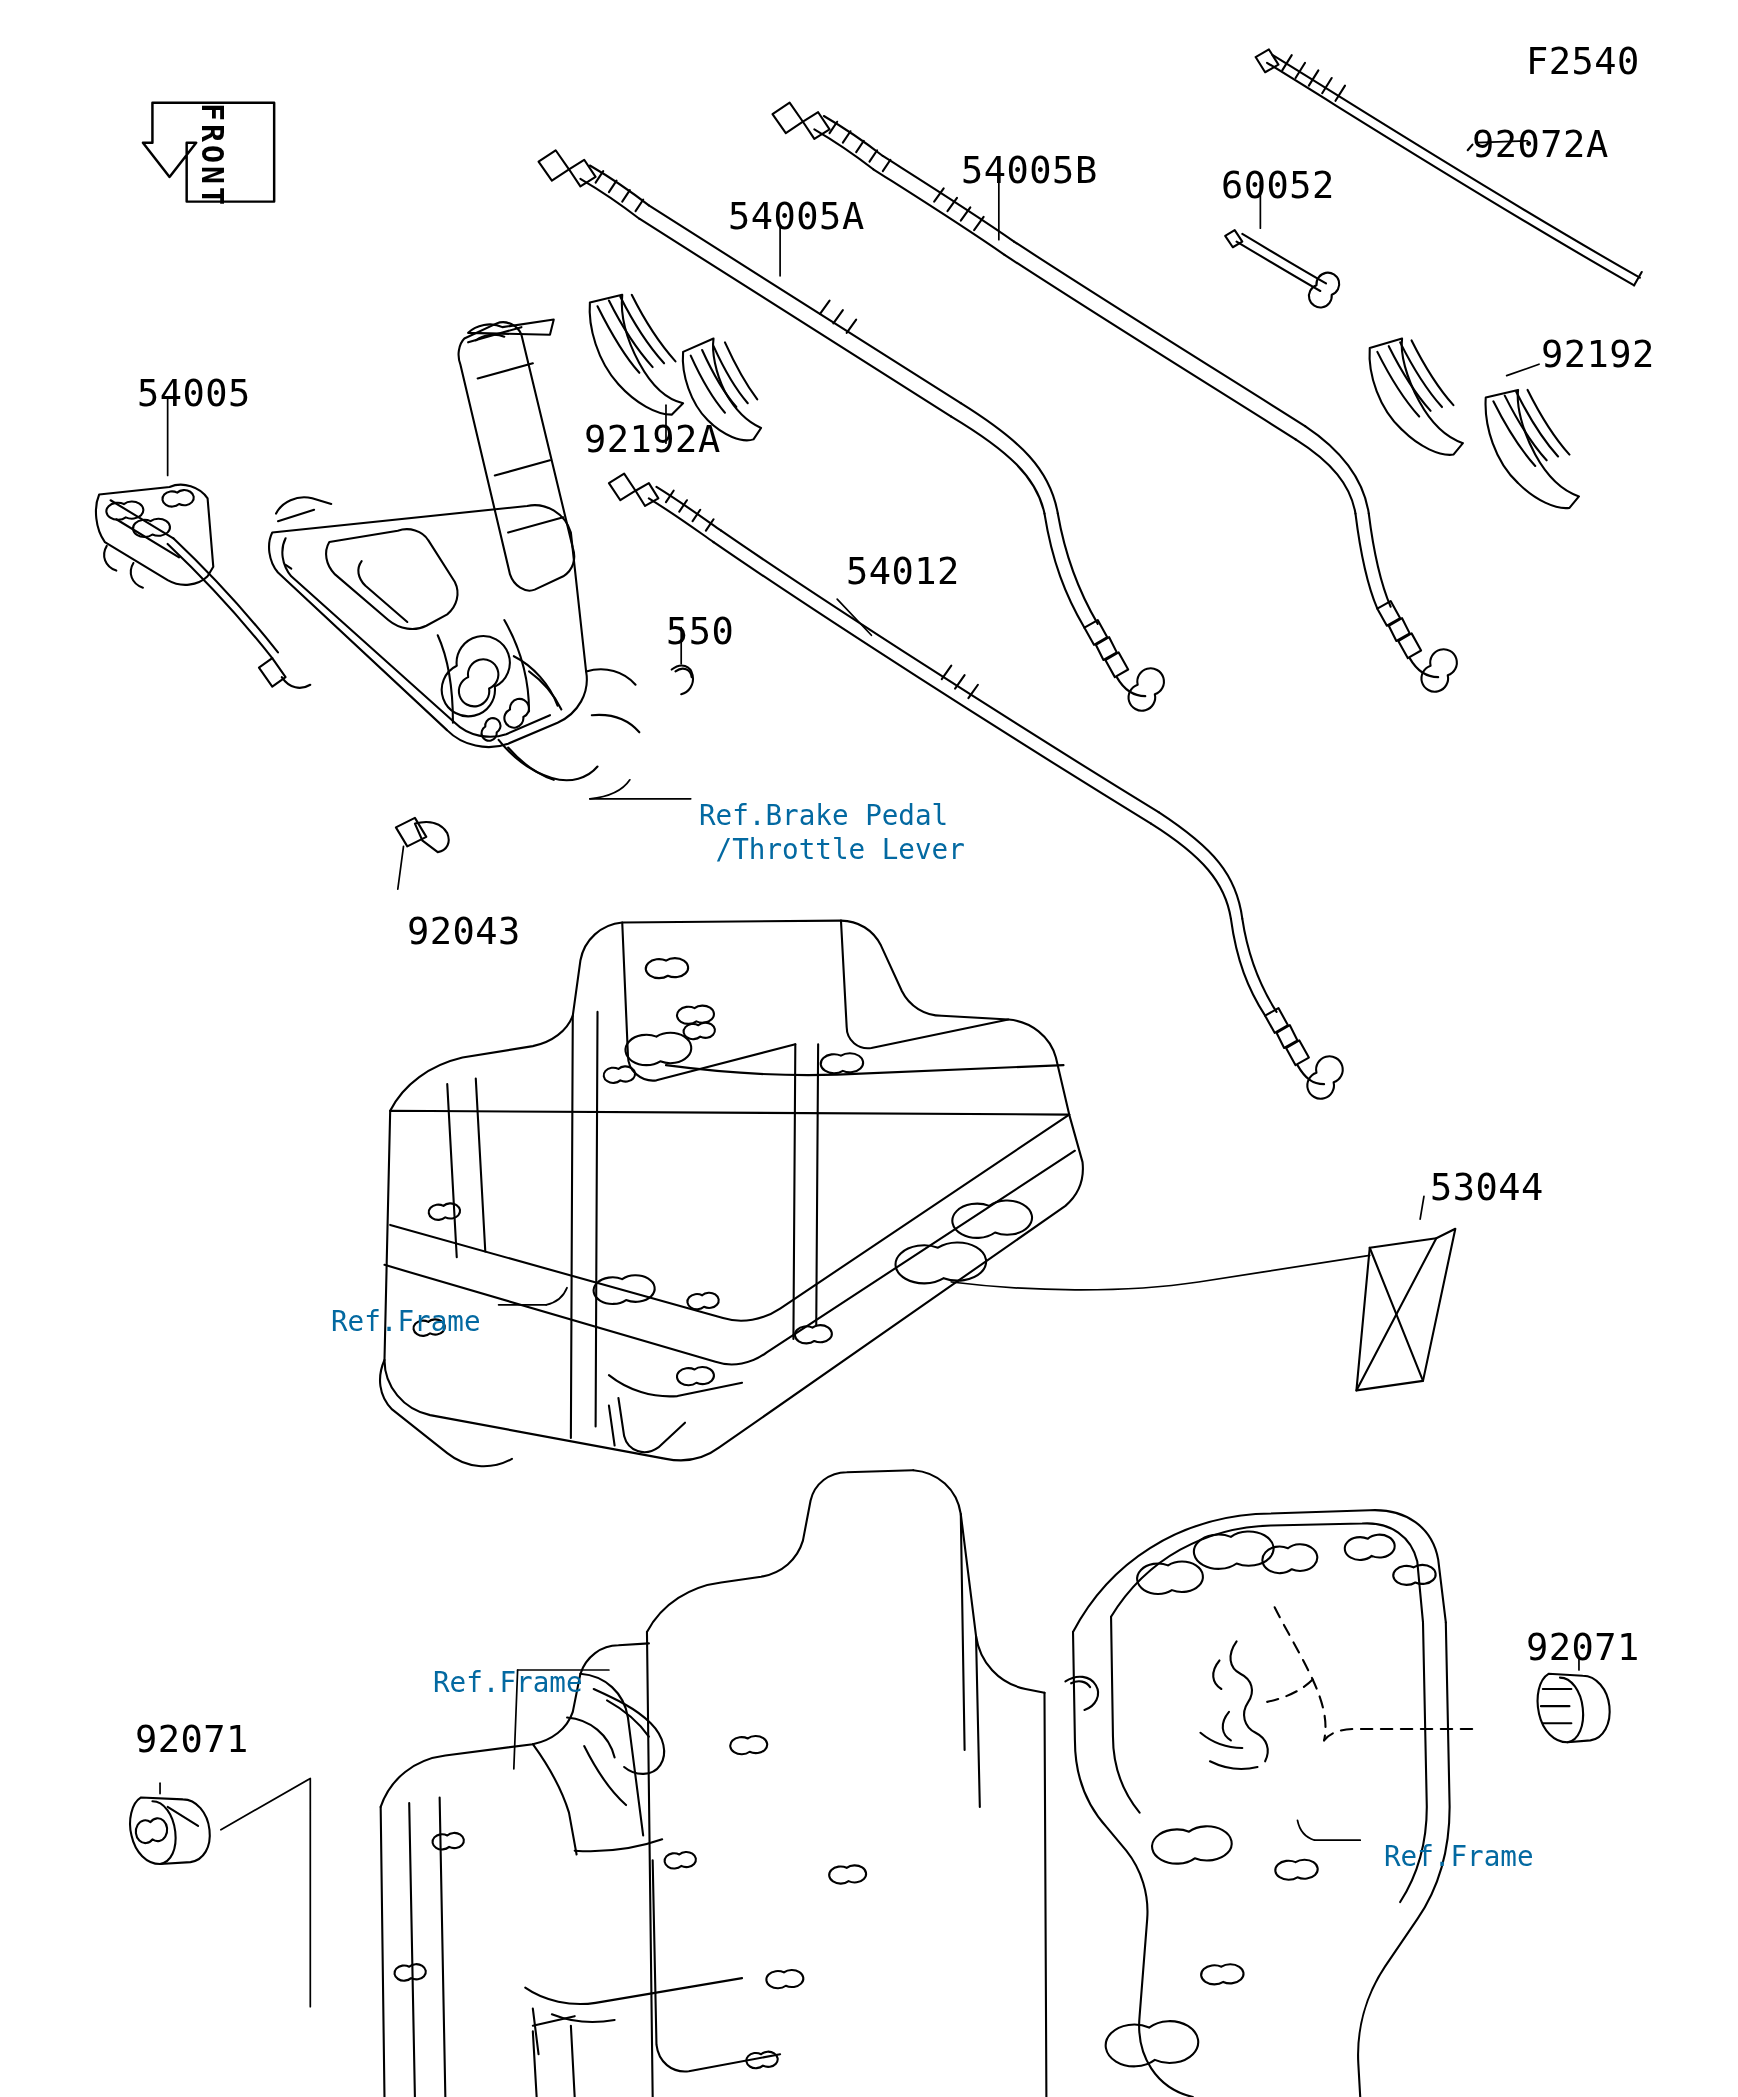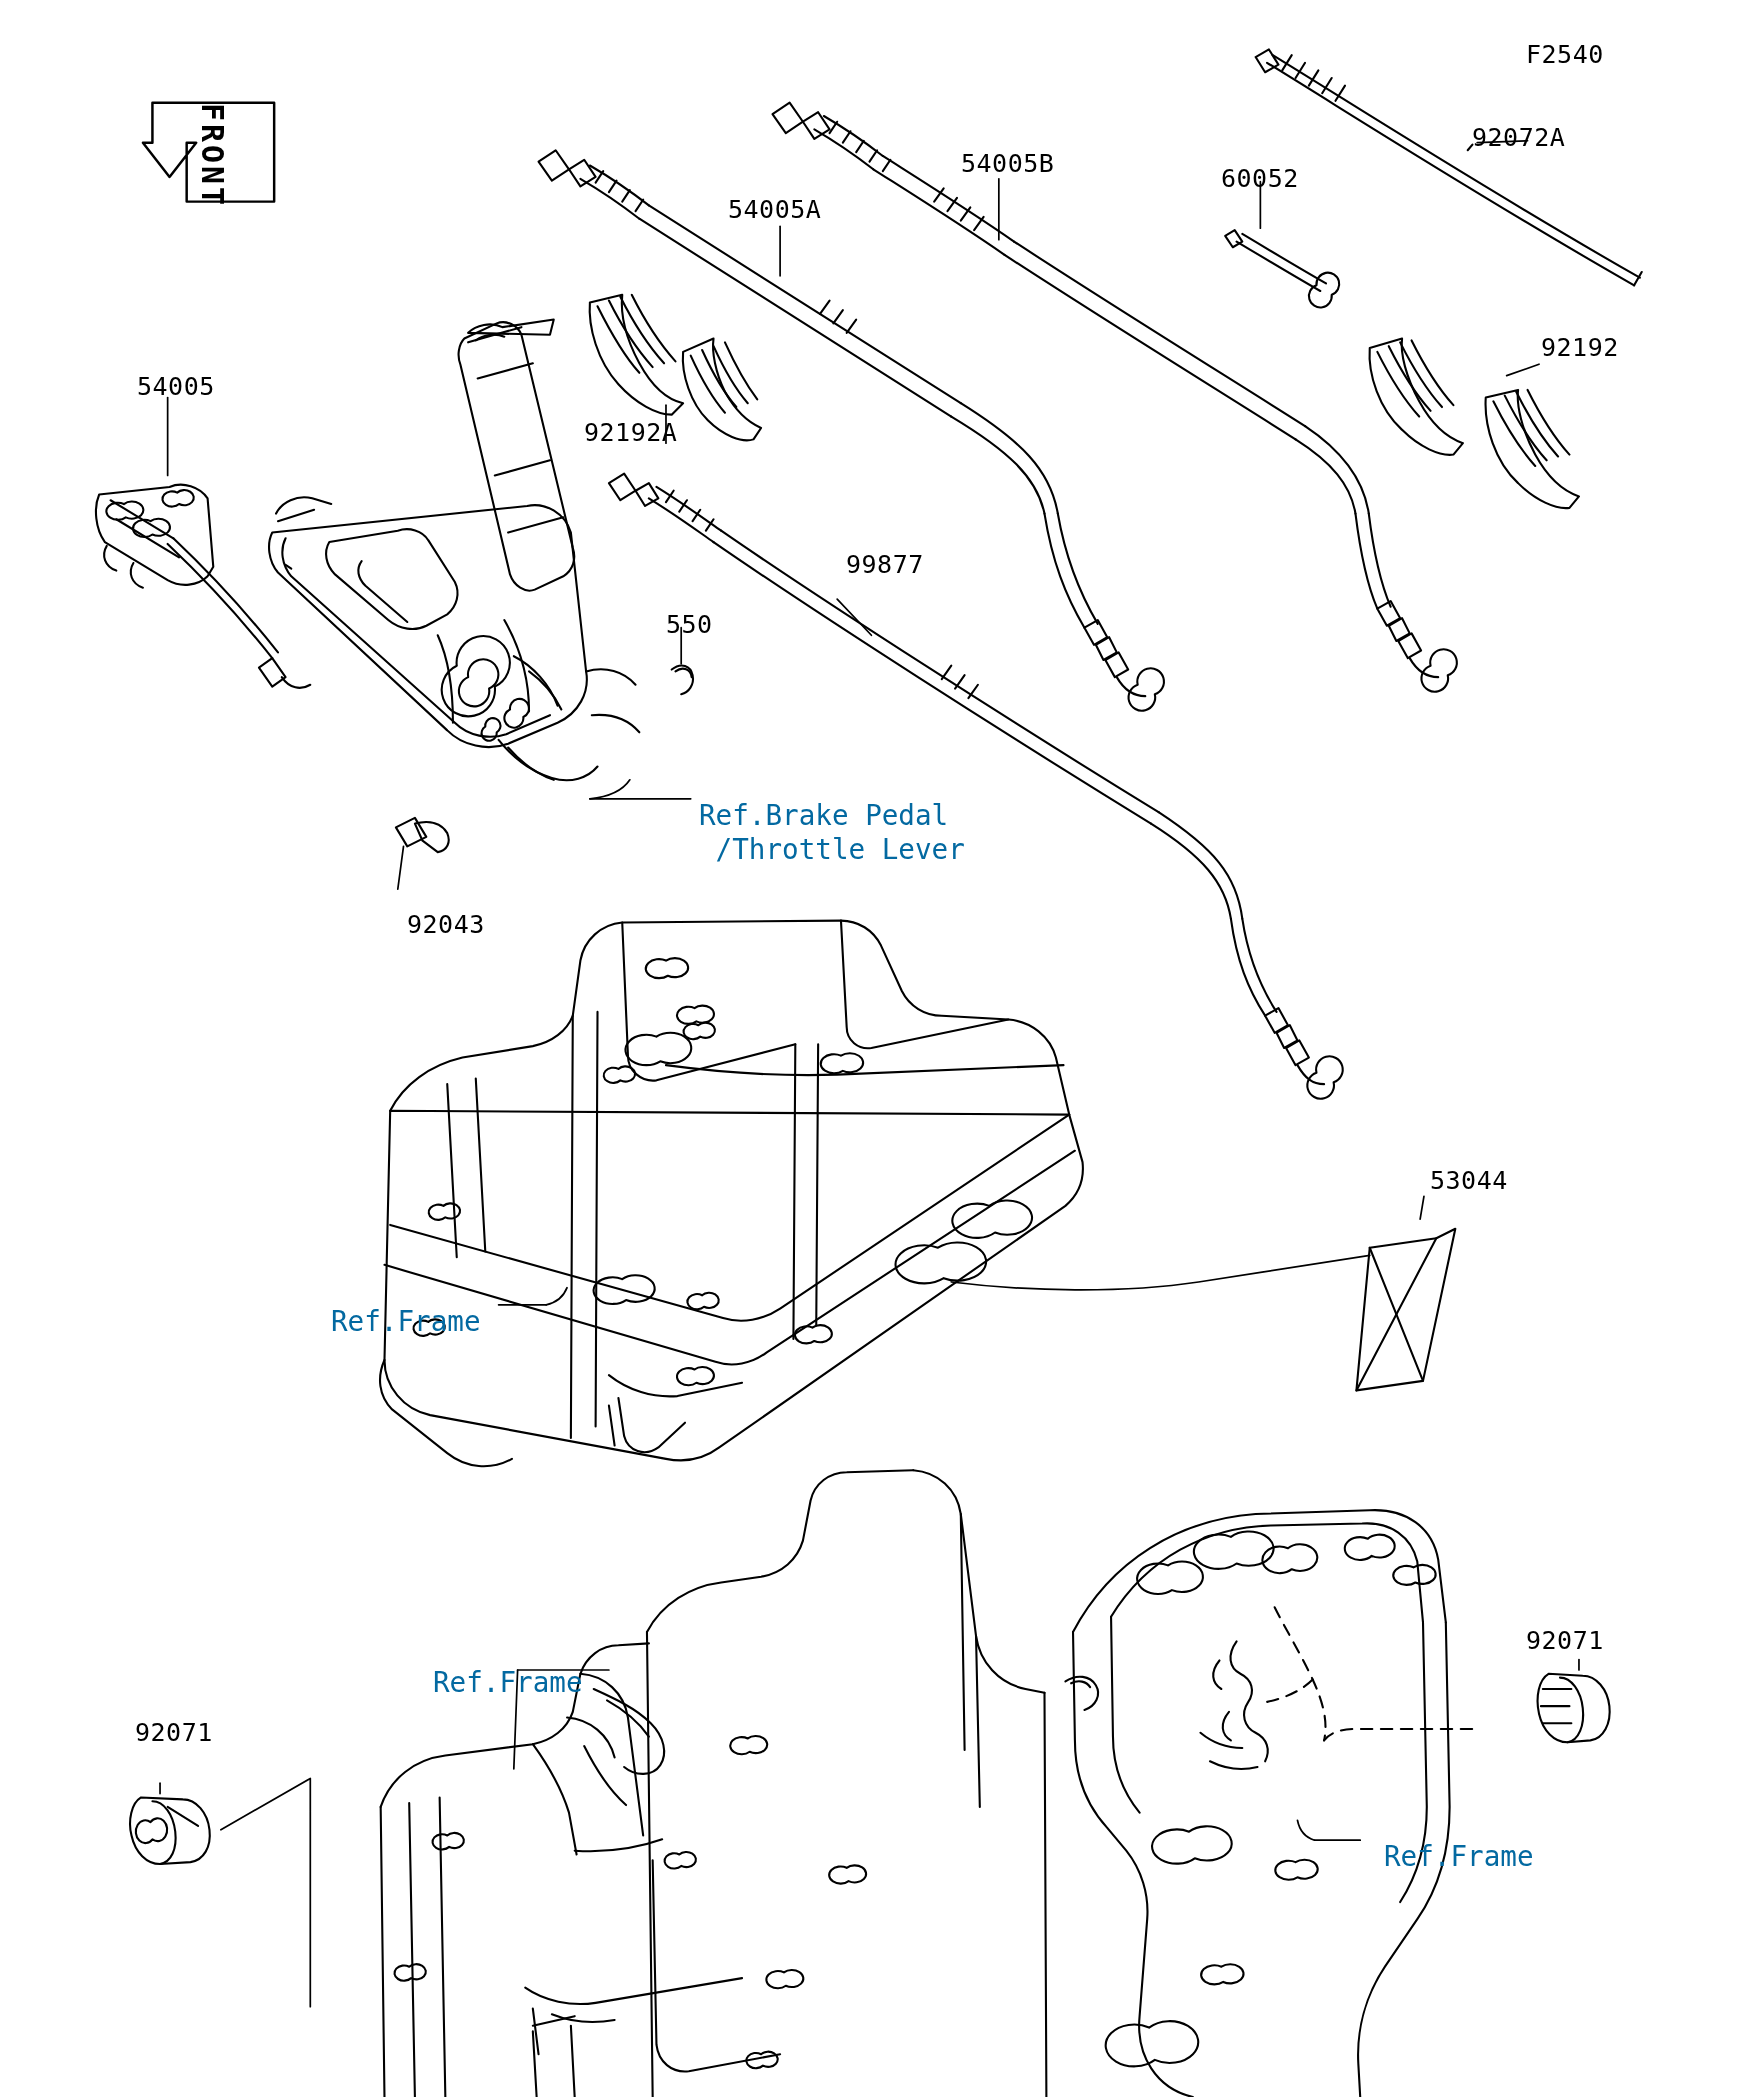--- a/index.html
+++ b/index.html
@@ -18,21 +18,21 @@
   #diagram-svg {
     position: absolute;
     left: 0;
     top: 0;
     width: 1739px;
     height: 2097px;
   }
   .label {
     position: absolute;
     font-family: "DejaVu Sans Mono", monospace;
-    font-size: 25px;
+    font-size: 37px;
     color: #000000;
     white-space: pre;
     letter-spacing: 0.5px;
     text-align: center;
   }
   .ref-label {
     position: absolute;
     font-family: "DejaVu Sans Mono", monospace;
     font-size: 27.6px;
     color: #0369a1;
@@ -368,21 +368,21 @@
 
   <div class="label" style="left:1526px; top:40px;">F2540</div>
 
   <div class="label" style="left:137px;  top:372px;">54005</div>
   <div class="label" style="left:728px;  top:195px;">54005A</div>
   <div class="label" style="left:961px; top:149px;">54005B</div>
   <div class="label" style="left:1221px; top:164px;">60052</div>
   <div class="label" style="left:1472px; top:123px;">92072A</div>
   <div class="label" style="left:584px;  top:418px;">92192A</div>
   <div class="label" style="left:1541px; top:333px;">92192</div>
-  <div class="label" style="left:846px;  top:550px;">99877</div>
+  <div class="label" style="left:846px;  top:550px;">54012</div>
   <div class="label" style="left:666px;  top:610px;">550</div>
   <div class="label" style="left:379px;  top:910px;margin-left:28px;">92043</div>
   <div class="label" style="left:1386px; top:1166px;margin-left:44px;">53044</div>
   <div class="label" style="left:1526px; top:1626px;">92071</div>
   <div class="label" style="left:135px;  top:1718px;">92071</div>
 
   <div class="ref-label" style="left:699px; top:799px;">Ref.Brake Pedal
  /Throttle Lever</div>
   <div class="ref-label" style="left:331px; top:1305px;">Ref.Frame</div>
   <div class="ref-label" style="left:433px; top:1666px;">Ref.Frame</div>

